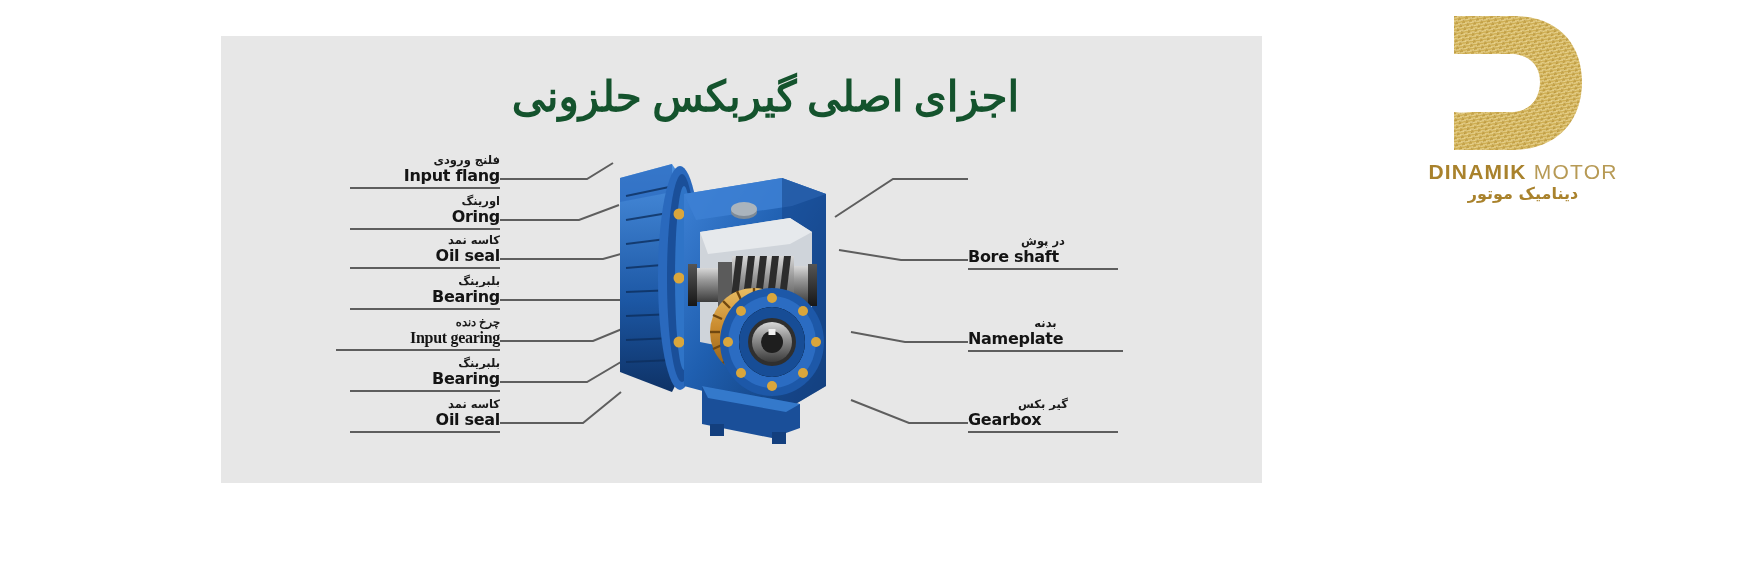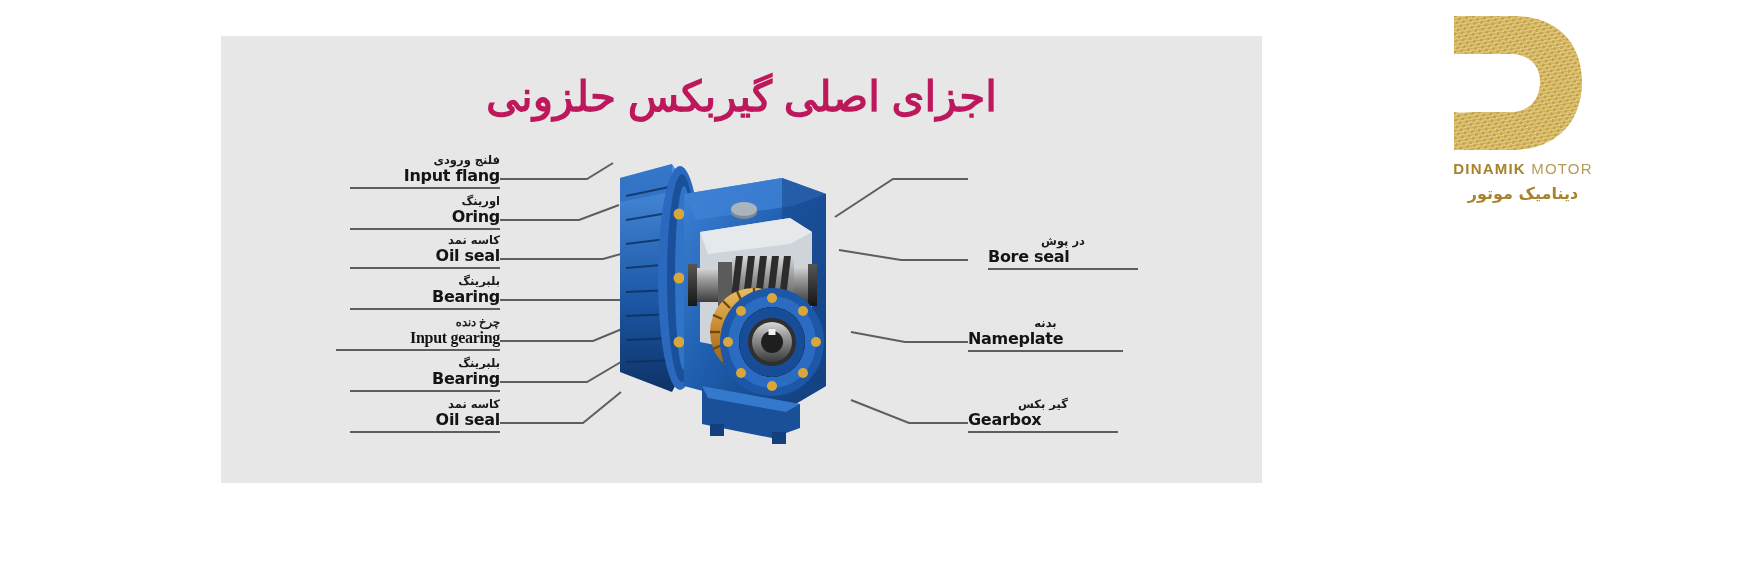--- a/index.html
+++ b/index.html
@@ -16,24 +16,25 @@
     position:absolute;left:221px;top:36px;width:1041px;height:447px;
     background:#e7e7e7;
     overflow:hidden;
   }
 
   #diagram-title{
     position:absolute;top:36px;left:0;width:100%;
     text-align:center;
     font-size:42px;
     font-weight:bold;
-    color:#be185d;
+    color:#14532d;
     direction:rtl;
     letter-spacing:-1px;
-    font-family:Liberation Sans, sans-serif;
+    font-family:Liberation Serif, serif;
+    padding-left:24px;
   }
 
   
   .callout{position:absolute;}
   .callout .fa{
     display:block;
     direction:rtl;
     font-size:11.5px;
     font-weight:bold;
     color:#1a1a1a;
@@ -61,21 +62,21 @@
   
   #gearbox{position:absolute;left:355px;top:100px;width:300px;height:330px;}
 
   
   #logo{
     position:absolute;left:1408px;top:8px;width:230px;height:232px;
   }
   #logo-mark{position:absolute;left:28px;top:0;width:150px;height:150px;}
   #logo-en{
     position:absolute;top:152px;left:0;width:100%;
-    text-align:center;font-size:15px;letter-spacing:1.2px;
+    text-align:center;font-size:21px;letter-spacing:1.2px;
     font-family:"Liberation Sans",sans-serif;
   }
   #logo-en .b{font-weight:bold;color:#a9822c;}
   #logo-en .l{font-weight:normal;color:#b79a55;}
   #logo-fa{
     position:absolute;top:176px;left:0;width:100%;
     text-align:center;font-size:16px;font-weight:bold;color:#a9822c;
     direction:rtl;
     font-family:"DejaVu Sans",sans-serif;
   }
@@ -268,23 +269,23 @@
     <div class="rule"></div>
   </div>
 
   <div class="callout left" style="left:129px;top:361px;width:150px;">
     <span class="fa">کاسه نمد</span>
     <span class="en">Oil seal</span>
     <div class="rule"></div>
   </div>
 
 
-  <div class="callout right" style="left:747px;top:198px;width:150px;margin-left:20px;">
+  <div class="callout right" style="left:747px;top:198px;width:150px;">
     <span class="fa" style="text-align:center;">در پوش</span>
-    <span class="en">Bore seal</span>
+    <span class="en">Bore shaft</span>
     <div class="rule"></div>
   </div>
 
   <div class="callout right" style="left:747px;top:280px;width:155px;">
     <span class="fa" style="text-align:center;">بدنه</span>
     <span class="en">Nameplate</span>
     <div class="rule"></div>
   </div>
 
   <div class="callout right" style="left:747px;top:361px;width:150px;">

